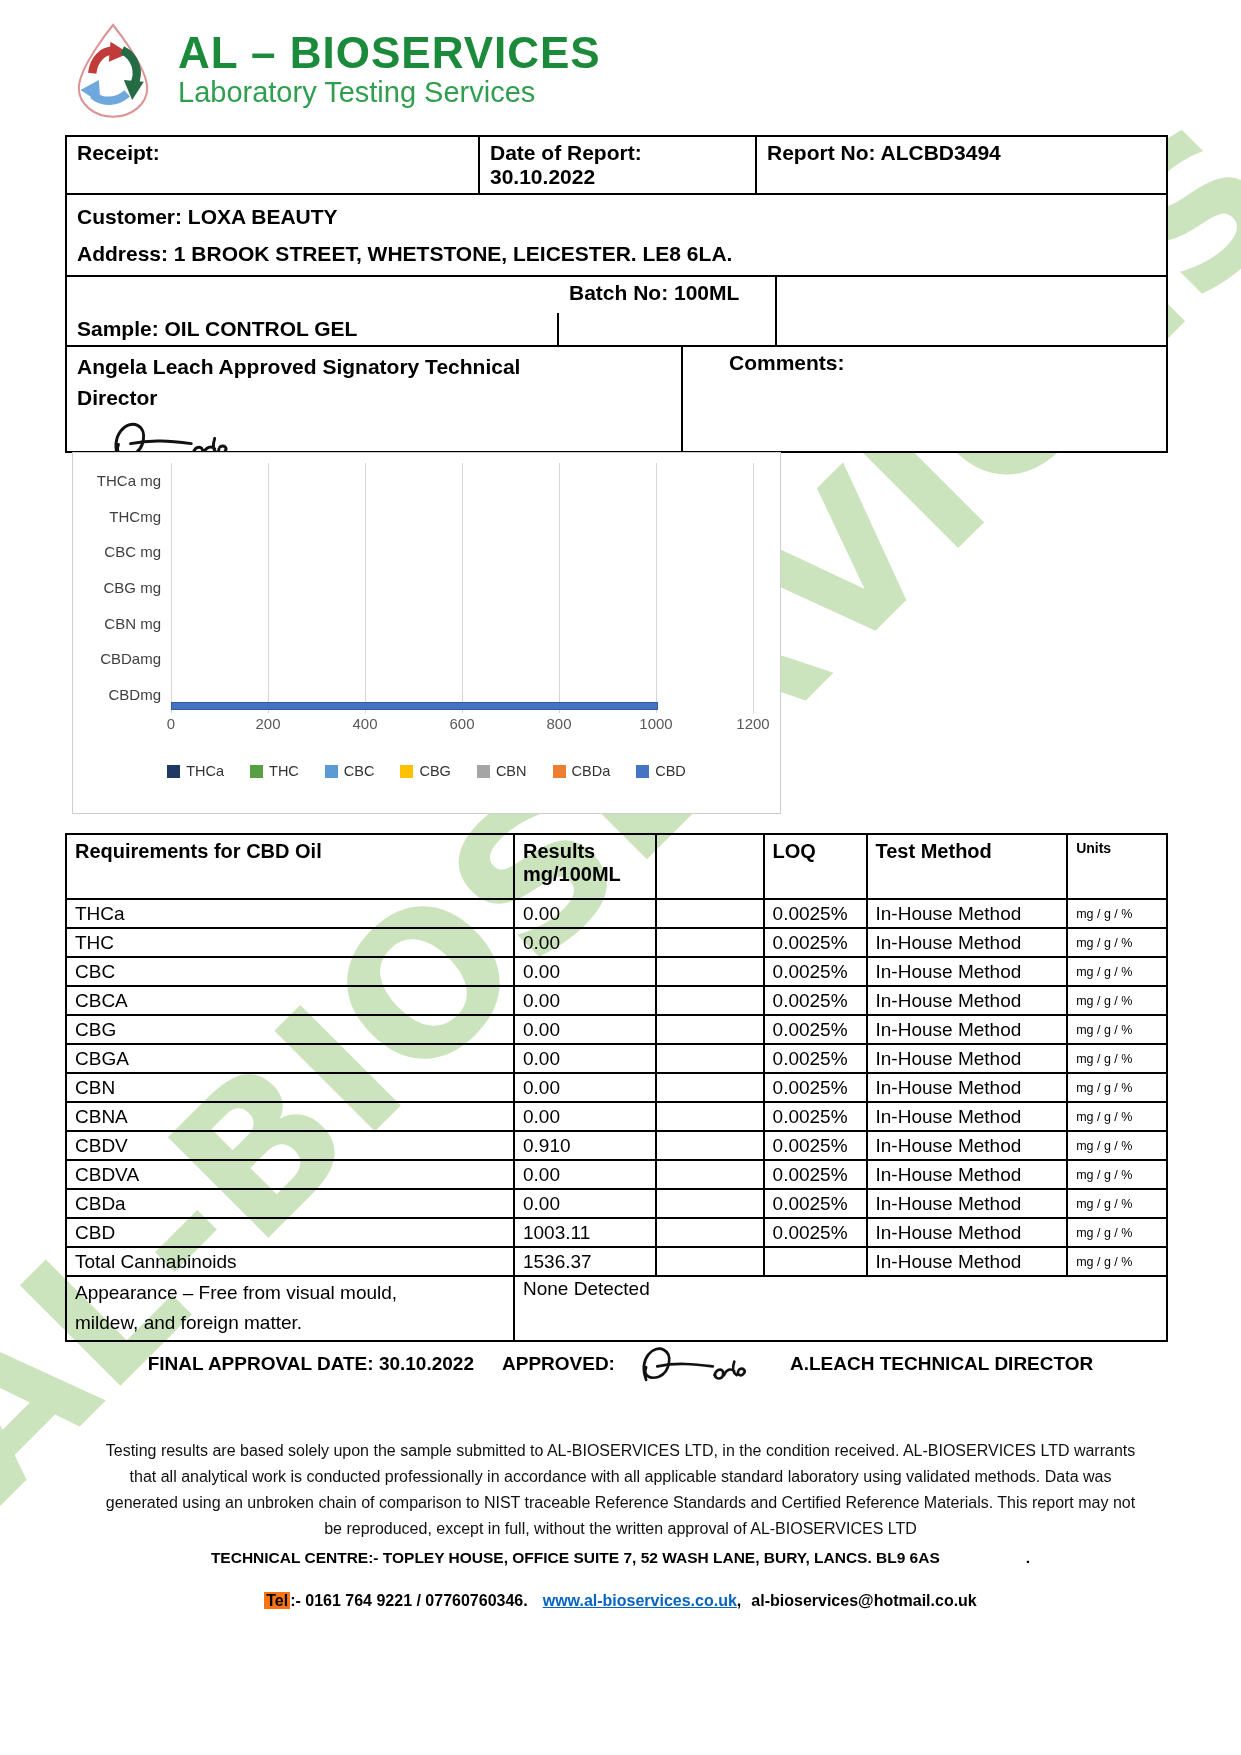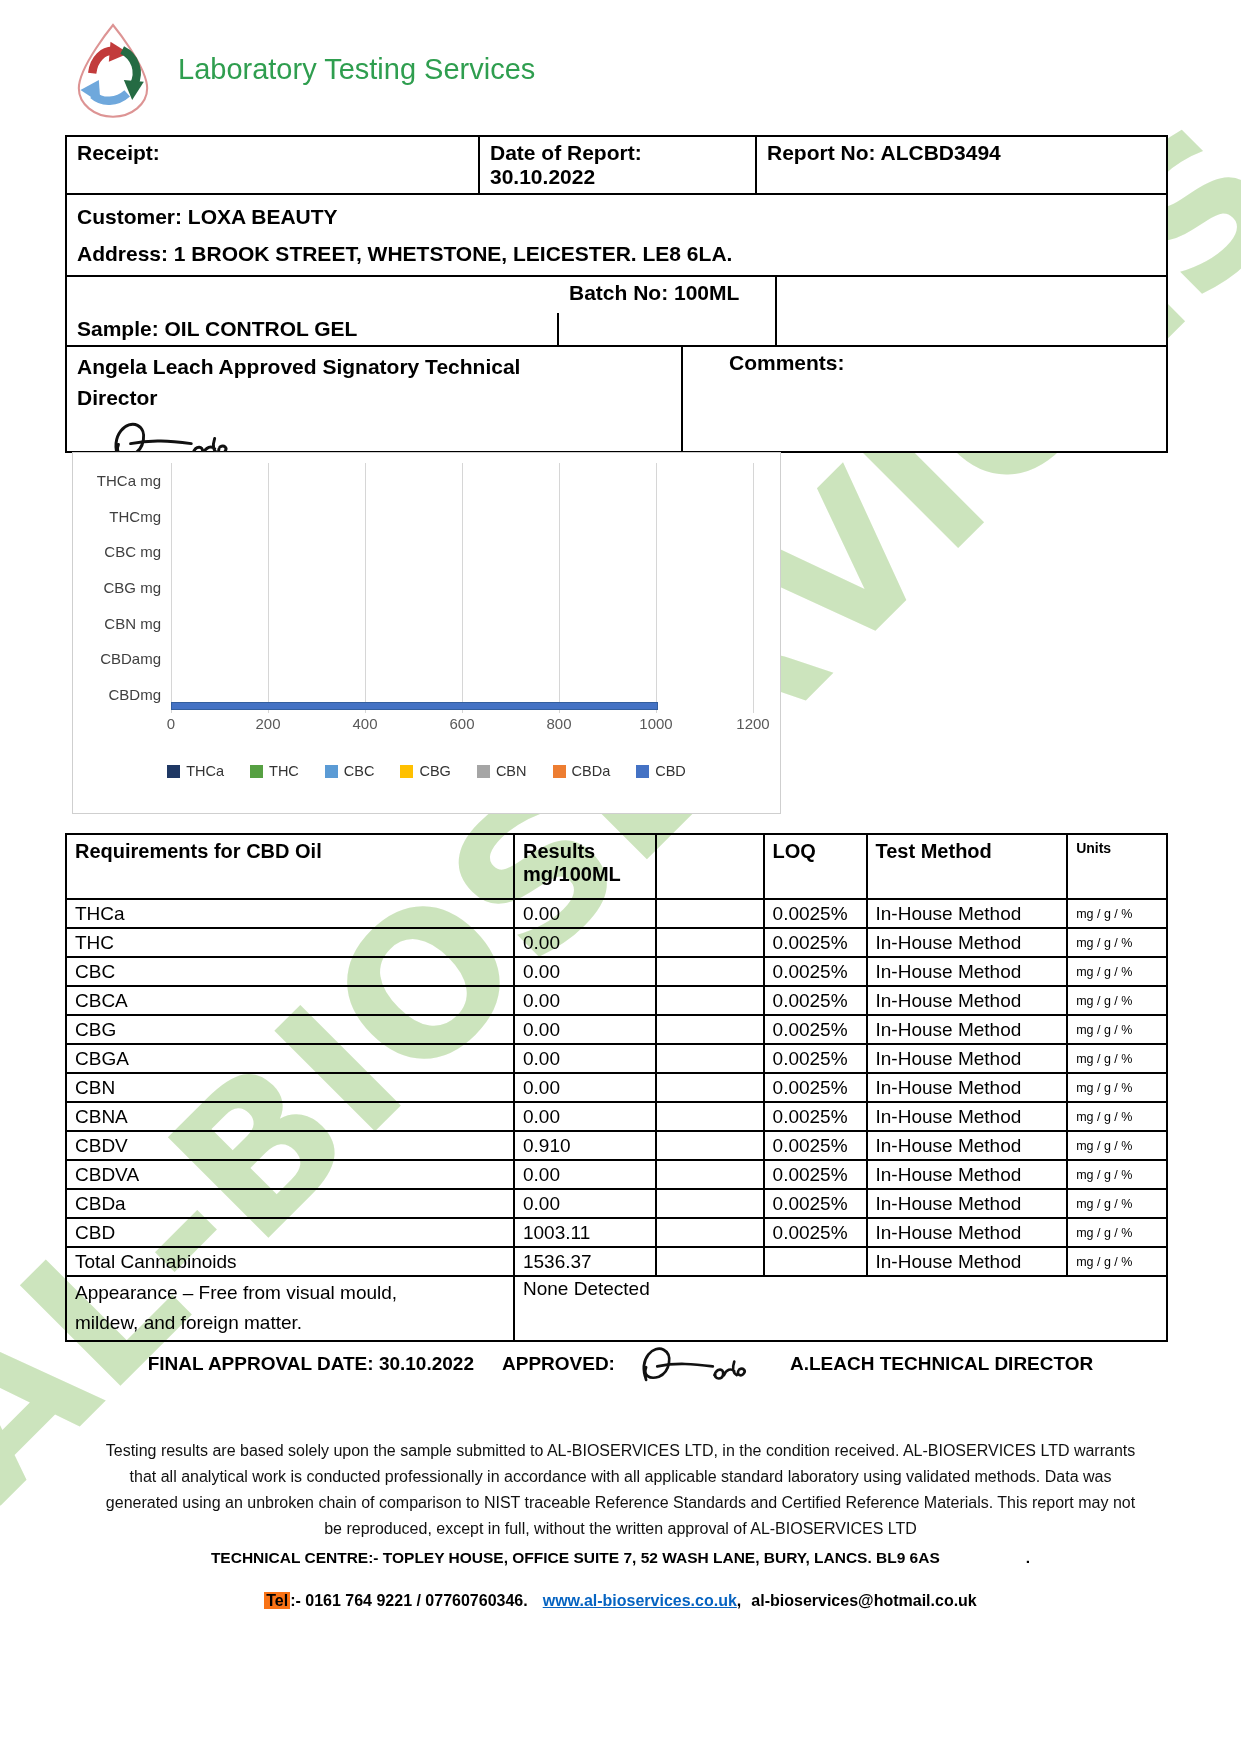--- a/index.html
+++ b/index.html
@@ -82,20 +82,21 @@
   <svg viewBox="0 0 110 120">
     <path d="M55 6 C55 6 14 56 14 82 a41 34 0 0 0 82 0 C96 56 55 6 55 6 Z" fill="none" stroke="#dd9494" stroke-width="2.5"></path>
     <path d="M30 64 C32 46 44 36 56 37" fill="none" stroke="#c23b3b" stroke-width="10"></path>
     <polygon points="52,26 74,40 50,50" fill="#c23b3b"></polygon>
     <path d="M66 36 C82 44 88 62 80 78" fill="none" stroke="#256b43" stroke-width="10"></path>
     <polygon points="68,72 92,74 78,96" fill="#256b43"></polygon>
     <path d="M72 88 C60 99 42 100 31 90" fill="none" stroke="#6fa8dc" stroke-width="10"></path>
     <polygon points="40,100 16,84 38,72" fill="#6fa8dc"></polygon>
   </svg>
   <div class="brand-text">
+    <div class="brand-title">AL – BIOSERVICES</div>
     <div class="brand-subtitle">Laboratory Testing Services</div>
   </div>
 </header>
 
 <div id="info">
   <div class="irow r1">
     <div class="icell c1">Receipt:</div>
     <div class="icell c2">Date of Report: 30.10.2022</div>
     <div class="icell c3">Report No: ALCBD3494</div>
   </div>

